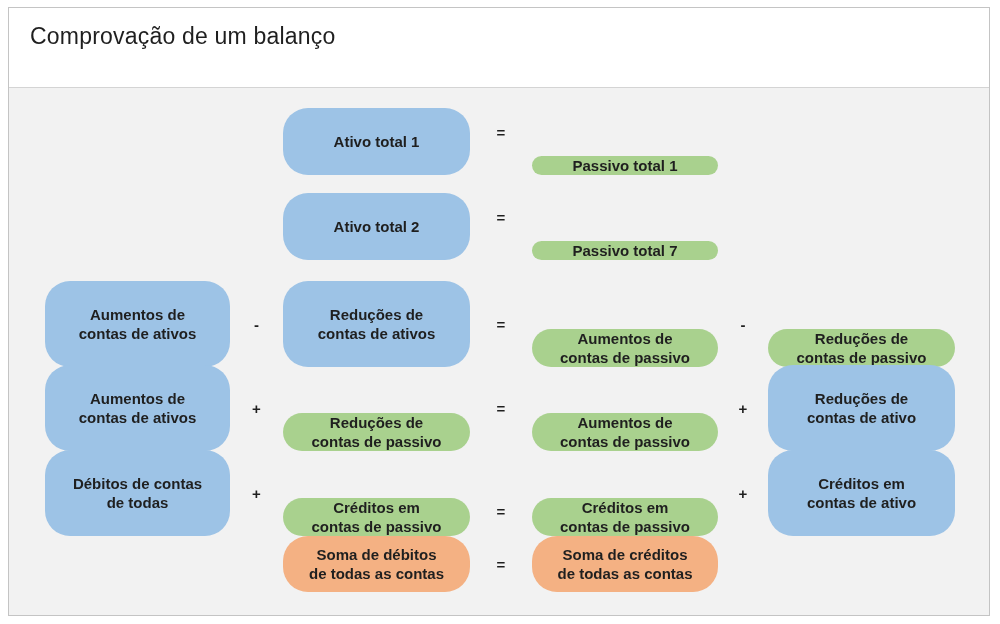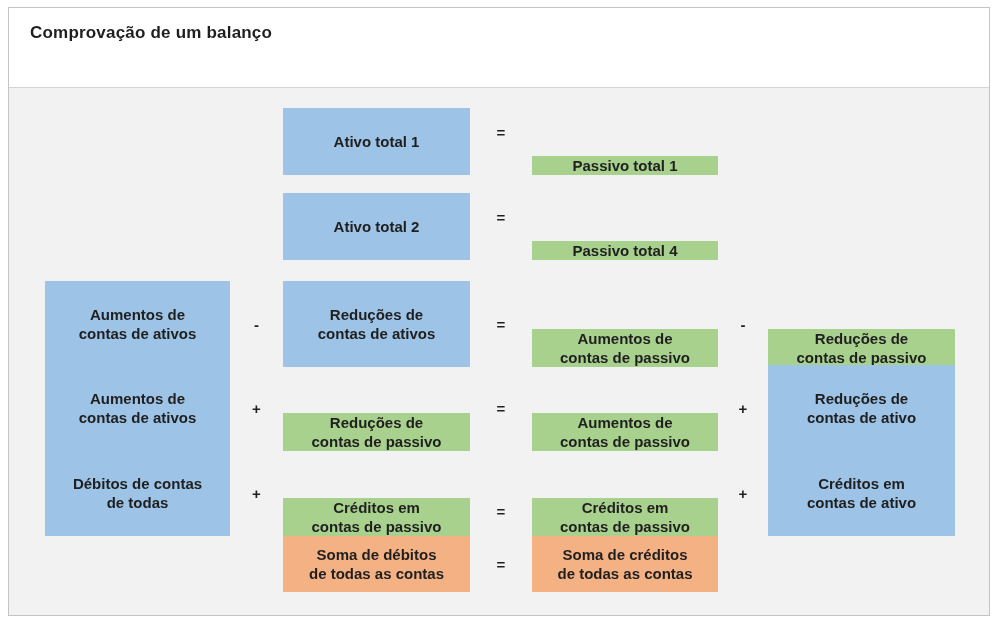--- a/index.html
+++ b/index.html
@@ -11,40 +11,40 @@
   .frame{
     position:absolute;left:8px;top:7px;width:982px;height:609px;
     box-sizing:border-box;border:1px solid var(--frame-border,#c4c4c4);
     background:#ffffff;
   }
   .titlebar{
     height:80px;box-sizing:border-box;
     border-bottom:1px solid var(--divider,#d4d4d4);
     padding:15px 21px;background:#ffffff;
   }
-  .title{font-size:17px;font-weight:bold;letter-spacing:.2px;}
+  .title{font-size:23px;font-weight:normal;letter-spacing:.2px;}
   .canvas{
     box-sizing:border-box;height:527px;background:var(--body-bg,#f2f2f2);
     padding:20px 0 0 36px;
   }
   .row{
     display:grid;
     grid-template-columns:185px 53px 187px 62px 186px 50px 187px;
   }
   .r1{height:64px;}
   .r2{height:64px;margin-top:21px;}
   .r3{height:60px;margin-top:24px;}
   .r4{height:58px;margin-top:24px;}
   .r5{height:58px;margin-top:27px;}
   .r6{height:56px;margin-top:28px;}
   .gc1{grid-column:1}.gc2{grid-column:2}.gc3{grid-column:3}
   .gc4{grid-column:4}.gc5{grid-column:5}.gc6{grid-column:6}.gc7{grid-column:7}
   .box{
     display:flex;flex-direction:column;justify-content:center;align-items:center;
-    text-align:center;font-weight:bold;font-size:15px;line-height:19px;
+    text-align:center;font-weight:bold;font-size:15px;line-height:19px;border-radius:25px;
   }
   .box--asset{background:var(--asset,#9dc3e6);}
   .box--liability{background:var(--liability,#a9d18e);margin-top:48px;}
   .box--total{background:var(--total,#f4b183);}
   .inset{}
   .op{
     display:flex;align-items:center;justify-content:center;
     font-weight:bold;font-size:15px;
   }
   .op-hi{transform:translateY(-9px);}
@@ -73,21 +73,21 @@
     </div>
 
     <div class="row r2">
       <div class="box box--asset gc3">
         <span class="ln">Ativo total 2</span>
       </div>
       <div class="op op-hi gc4">
         <span>=</span>
       </div>
       <div class="box box--liability gc5">
-        <span class="ln">Passivo total 4</span>
+        <span class="ln">Passivo total 7</span>
       </div>
     </div>
 
     <div class="row r3">
       <div class="box box--asset gc1">
         <span class="ln">Aumentos de</span>
         <span class="ln">contas de ativos</span>
       </div>
       <div class="op gc2">
         <span>-</span>

